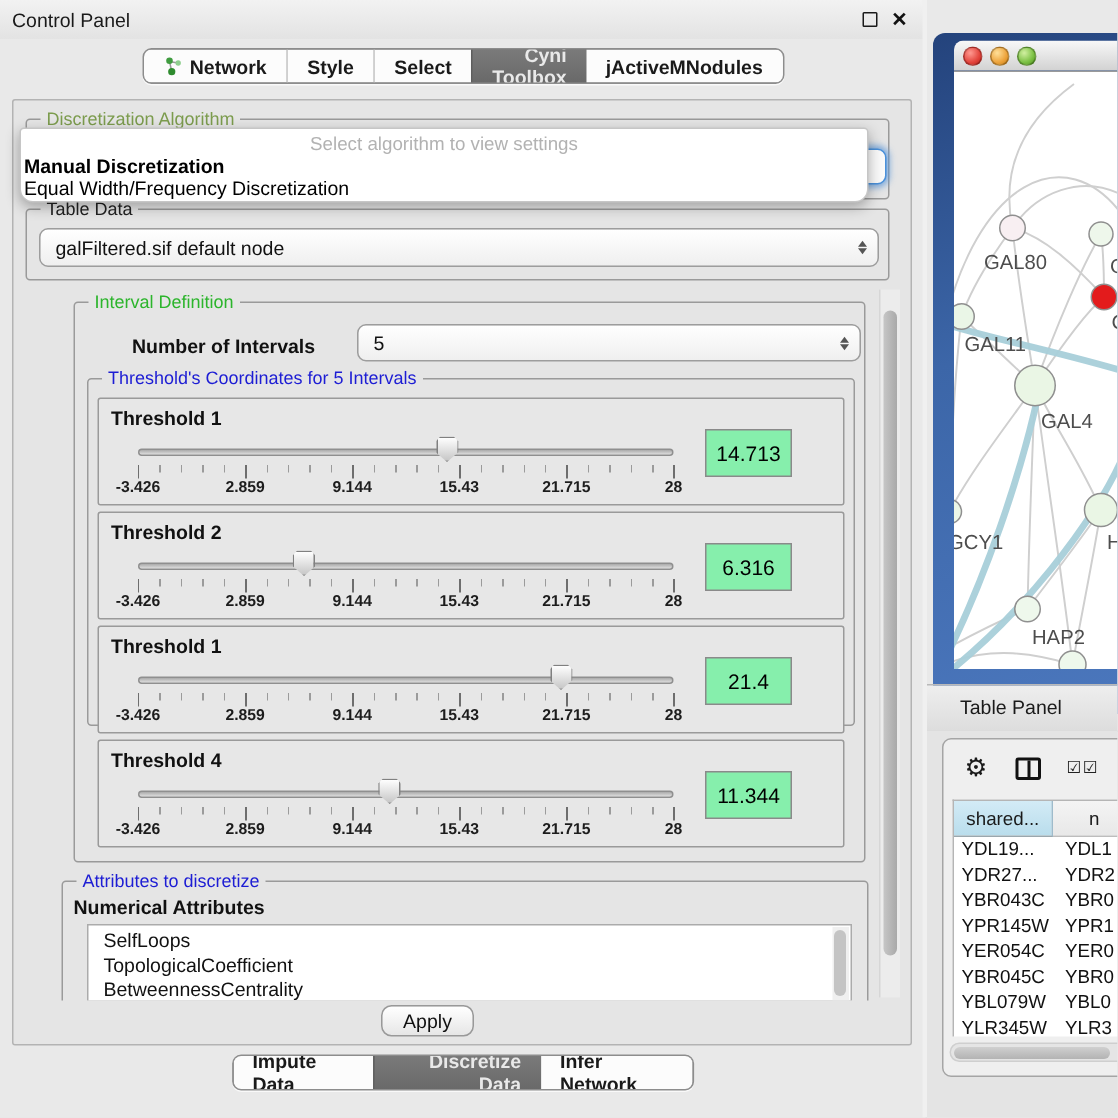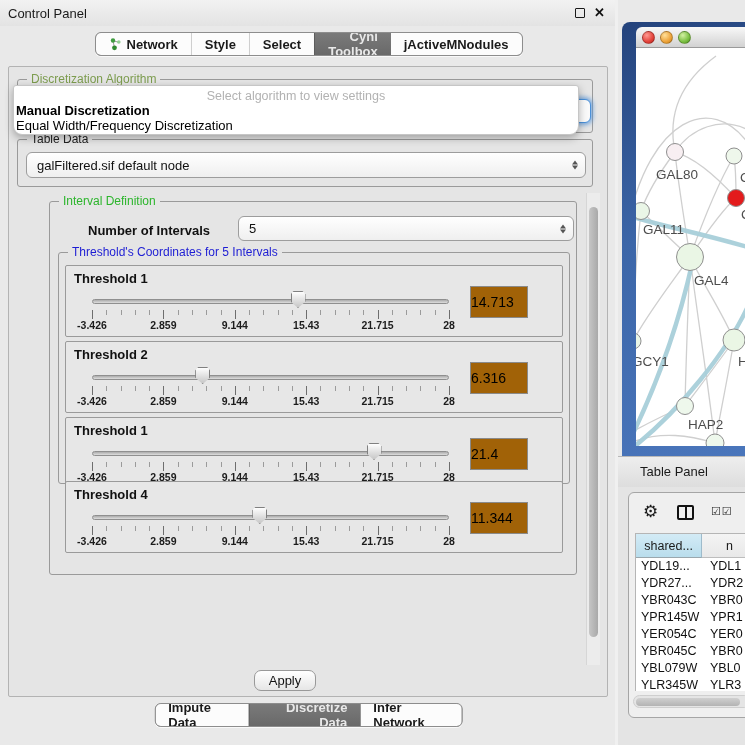--- a/index.html
+++ b/index.html
@@ -66,21 +66,21 @@
   .thr-label { position:absolute; left:8px; top:5px; font-size:13px; font-weight:bold; }
   .thr-track { position:absolute; left:26px; top:33px; width:357px; height:5px; background:linear-gradient(#ababab,#dedede); border:1px solid #8f8f8f; border-radius:3px; }
   .thr-thumb { position:absolute; top:25px; width:15px; height:17px; background:linear-gradient(#fefefe,#c7c7c7); border:1px solid #808080; clip-path:polygon(50% 100%,0 62%,0 20%,20% 0,80% 0,100% 20%,100% 62%); }
   .thr-ticks { position:absolute; left:26px; top:44px; width:358px; height:9px;
      background-image:
        repeating-linear-gradient(90deg,#6e6e6e 0 1px,transparent 1px 71.4px),
        repeating-linear-gradient(90deg,#9b9b9b 0 1px,transparent 1px 14.28px);
      background-size:100% 9px,100% 5px;
      background-repeat:no-repeat; }
   .tick-label { position:absolute; top:53px; width:52px; margin-left:-26px; text-align:center; font-size:10.5px; font-weight:bold; color:#1c1c1c; }
-  .thr-value { position:absolute; left:404px; top:20px; width:58px; height:32px; background:#a16207; border:1px solid #8a8a8a; font-size:14px; text-align:left; line-height:30px; color:#000; }
+  .thr-value { position:absolute; left:404px; top:20px; width:58px; height:32px; background:#86efac; border:1px solid #8a8a8a; font-size:14px; text-align:center; line-height:30px; color:#000; }
 
   .attr-group { left:26px; top:396px; width:538px; height:118px; }
   .attr-sub { position:absolute; left:7px; top:9px; font-size:13px; font-weight:bold; }
   .attr-list { position:absolute; left:16px; top:28px; width:510px; height:52px; background:#fff; border:1px solid #ababab; overflow:hidden; }
   .attr-item { font-size:13px; padding-left:10px; line-height:16.5px; color:#111; }
   .attr-list .list-scroll { position:absolute; right:1px; top:1px; width:11px; height:50px; background:#f0f0f0; }
   .attr-list .list-scroll .thumb { position:absolute; left:1px; top:2px; width:8px; height:44px; background:#c4c4c4; border-radius:4px; }
 
   .apply-btn { position:absolute; left:245px; top:603px; width:62px; height:21px; background:linear-gradient(#ffffff,#e6e6e6); border:1px solid #999; border-radius:7px; font-size:13px; text-align:center; line-height:19px; color:#111; }
 
@@ -226,36 +226,48 @@
             <div class="thr-ticks"></div>
             <span class="tick-label" style="left:26px">-3.426</span>
             <span class="tick-label" style="left:97.4px">2.859</span>
             <span class="tick-label" style="left:168.8px">9.144</span>
             <span class="tick-label" style="left:240.2px">15.43</span>
             <span class="tick-label" style="left:311.6px">21.715</span>
             <span class="tick-label" style="left:383px">28</span>
             <div class="thr-value">21.4</div>
           </div>
 
-          <div class="thr-panel" style="top:228px">
+          <div class="thr-panel" style="top:240px">
             <span class="thr-label">Threshold 4</span>
             <div class="thr-track"></div>
             <div class="thr-thumb" style="left: 186.3px;"></div>
             <div class="thr-ticks"></div>
             <span class="tick-label" style="left:26px">-3.426</span>
             <span class="tick-label" style="left:97.4px">2.859</span>
             <span class="tick-label" style="left:168.8px">9.144</span>
             <span class="tick-label" style="left:240.2px">15.43</span>
             <span class="tick-label" style="left:311.6px">21.715</span>
             <span class="tick-label" style="left:383px">28</span>
             <div class="thr-value">11.344</div>
           </div>
         </div>
       </div>
 
+      <div class="groupbox attr-group">
+        <span class="group-title gt-blue">Attributes to discretize</span>
+        <span class="attr-sub">Numerical Attributes</span>
+        <div class="attr-list">
+          <div class="attr-item" style="padding-top:2px">SelfLoops</div>
+          <div class="attr-item">TopologicalCoefficient</div>
+          <div class="attr-item">BetweennessCentrality</div>
+          <div class="list-scroll">
+              <div class="thumb"></div>
+            </div>
+        </div>
+      </div>
     </div>
 
     <div class="vscroll">
         <div class="thumb"></div>
       </div>
 
     <div class="apply-btn">Apply</div>
   </div>
 
   <div class="seg-tabs bottom-tabs">

